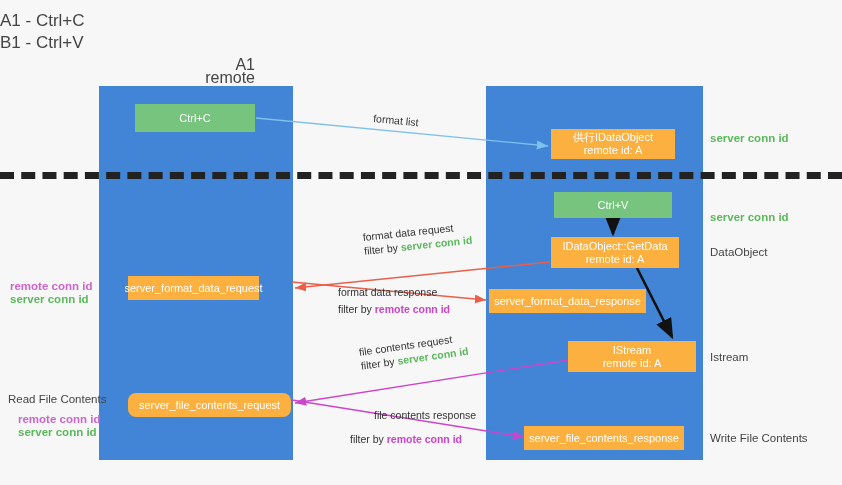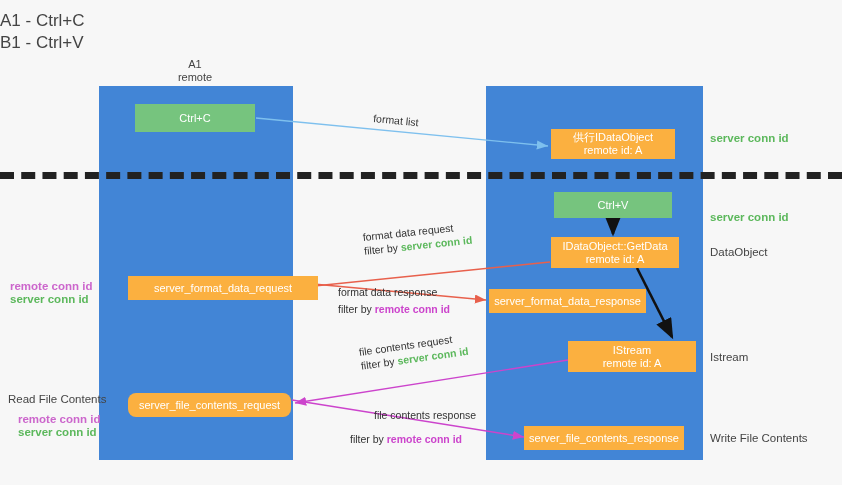--- a/index.html
+++ b/index.html
@@ -23,23 +23,23 @@
     left: 0; top: 0;
     width: 842px;
     height: 485px;
   }
   .lane {
     position: absolute;
     background: #4285d6;
   }
   .lane-header {
     position: absolute;
-    text-align: center;
+    text-align: right;
     color: #444;
-    font-size: 11px;
+    font-size: 16px;
     line-height: 13px;
   }
   .title {
     position: absolute;
     left: 0;
     width: 842px;
     text-align: left;
     color: #444;
     font-size: 17px;
     line-height: 22px;
@@ -131,21 +131,21 @@
 
     <line x1="292" y1="400" x2="524" y2="437" stroke="#cc44cc" stroke-width="1.4" marker-end="url(#ah-magenta)"></line>
   </svg>
 
   <div class="dash-line" style="top:172px;"></div>
 
   <div class="node green" style="left:135px; top:104px; width:120px; height:28px;">
     <span>Ctrl+C</span>
   </div>
 
-  <div class="node orange" style="left:128px; top:276px; width:190px; height:24px;align-items:center;">
+  <div class="node orange" style="left:128px; top:276px; width:131px; height:24px;align-items:center;">
     <span>server_format_data_request</span>
   </div>
 
   <div class="node orange" style="left:128px; top:393px; width:163px; height:24px;border-radius:8px;">
     <span>server_file_contents_request</span>
   </div>
 
   <div class="node orange" style="left:551px; top:129px; width:124px; height:30px;">
     <span>供行IDataObject</span>
     <span>remote id: A</span>

